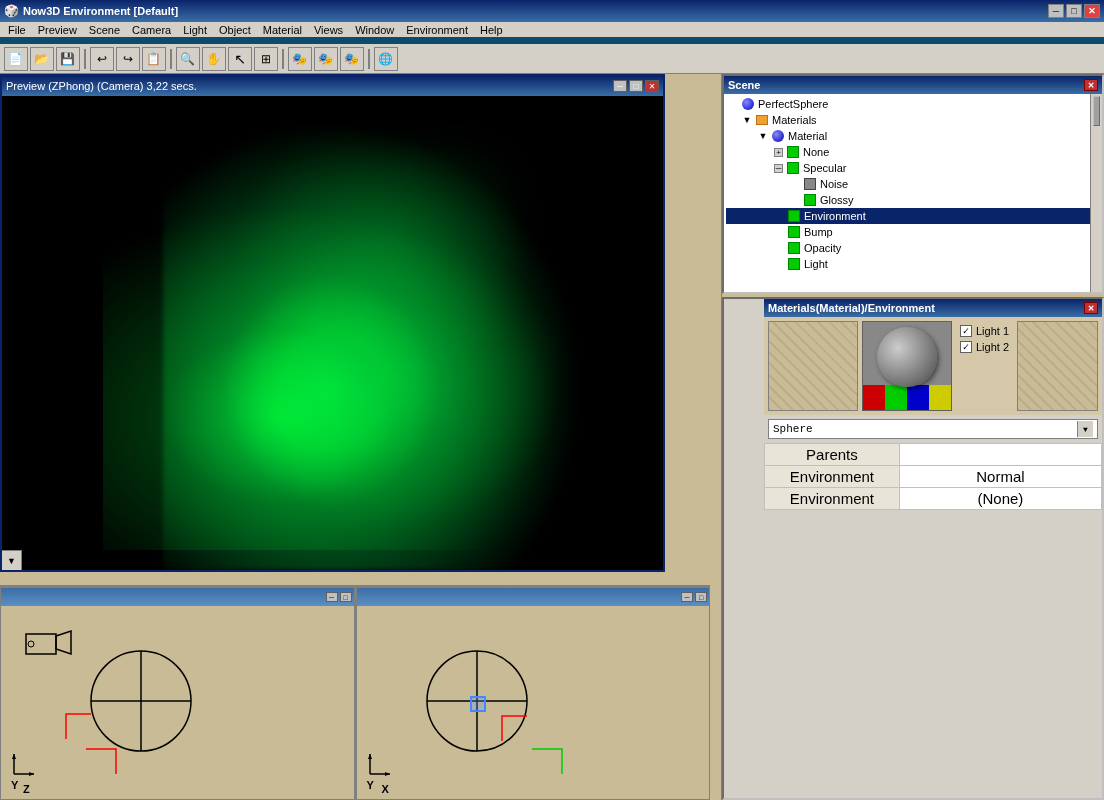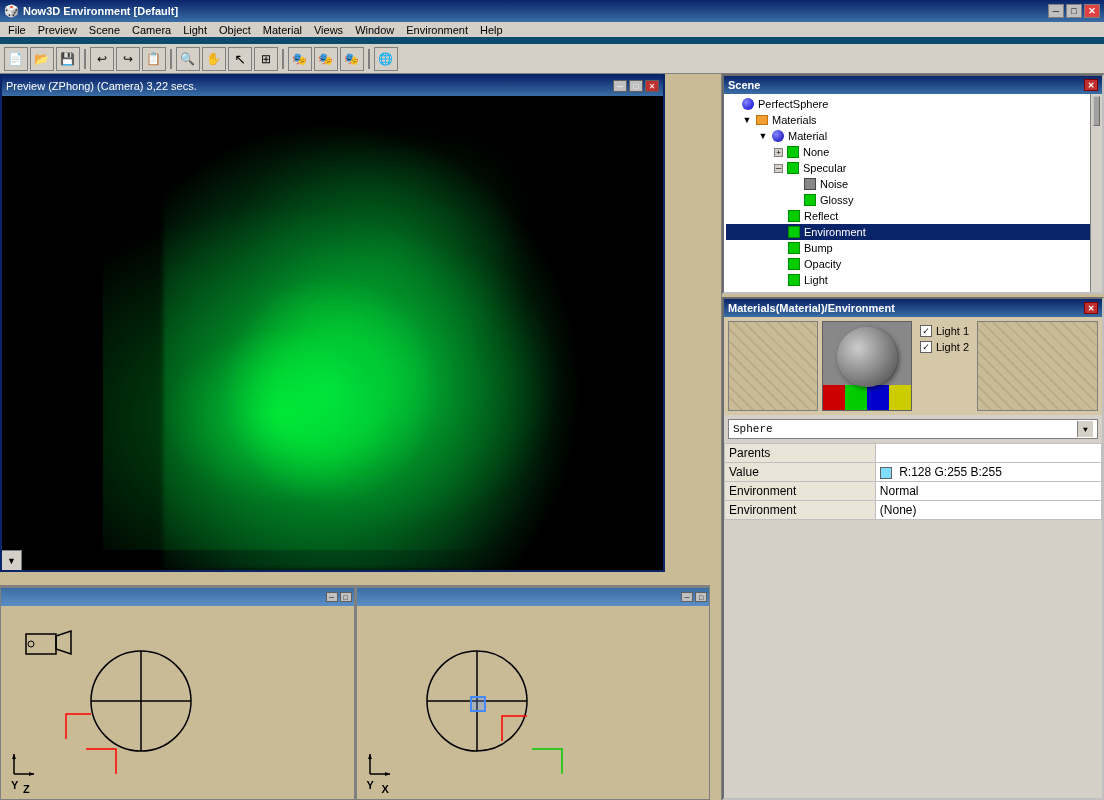--- a/index.html
+++ b/index.html
@@ -310,22 +310,23 @@
       background: #d4d0c8;
       border-left: 1px solid #808080;
       display: flex; align-items: center; justify-content: center;
       font-size: 8px;
     }
     
     
     .properties-table {
       width: 100%;
       border-collapse: collapse;
-      font-size: 12px;
+      font-size: 15px;
       background: white;
+      text-align: center;
     }
     .properties-table td {
       border: 1px solid #c0c0c0;
       padding: 2px 4px;
       height: 18px;
     }
     .prop-label { background: #e8e4d8; width: 40%; font-weight: normal; }
     .prop-value { background: white; }
     .color-swatch {
       display: inline-block;
@@ -553,68 +554,61 @@
         </div>
 
         <div class="tree-item indent-4">
           <span class="tree-expand"></span>
           <span class="tree-icon">
               <div class="icon-green"></div>
             </span>
           <span>Glossy</span>
         </div>
 
+
+        <div class="tree-item indent-3" style="background: #0a246a; color: white;">
+          <span class="tree-expand"></span>
+          <span class="tree-icon">
+              <div class="icon-green"></div>
+            </span>
+          <span>Environment</span>
+        </div>
+
         <div class="tree-item indent-3">
           <span class="tree-expand"></span>
           <span class="tree-icon">
               <div class="icon-green"></div>
             </span>
-          <span>Reflect</span>
-        </div>
-
-        <div class="tree-item indent-3" style="background: #0a246a; color: white;">
-          <span class="tree-expand"></span>
-          <span class="tree-icon">
-              <div class="icon-green"></div>
-            </span>
-          <span>Environment</span>
+          <span>Bump</span>
         </div>
 
         <div class="tree-item indent-3">
           <span class="tree-expand"></span>
           <span class="tree-icon">
               <div class="icon-green"></div>
             </span>
-          <span>Bump</span>
+          <span>Opacity</span>
         </div>
 
         <div class="tree-item indent-3">
           <span class="tree-expand"></span>
           <span class="tree-icon">
               <div class="icon-green"></div>
             </span>
-          <span>Opacity</span>
-        </div>
-
-        <div class="tree-item indent-3">
-          <span class="tree-expand"></span>
-          <span class="tree-icon">
-              <div class="icon-green"></div>
-            </span>
           <span>Light</span>
         </div>
 
       </div>
 
       <div style="position:absolute; right:0; top:18px; bottom:0; width:12px; background:#d4d0c8; border-left:1px solid #808080;">
         <div style="background:#a0a0a0; height:30px; margin:2px; border:1px outset #c0c0c0;"></div>
       </div>
     </div>
 
-    <div class="materials-panel" style="margin-top: 3px; flex:1; border: 2px inset #c0c0c0; background: #d4d0c8;">
+    <div class="materials-panel" style="margin-top: 3px; flex:1; border: 2px inset #c0c0c0; background: #d4d0c8; padding-left: 40px;">
       <div class="panel-title-bar">
         <span>Materials(Material)/Environment</span>
         <div class="panel-close-btn">✕</div>
       </div>
 
       <div class="materials-content">
 
         <div class="materials-top">
 
           <div style="width: 90px; height: 90px; background: #c8bb96; position: relative; overflow: hidden; border: 1px solid #808080;">
@@ -655,27 +649,20 @@
             <span>Sphere</span>
             <div class="dropdown-arrow">▼</div>
           </div>
         </div>
 
         <table class="properties-table">
           <tbody>
             <tr>
               <td class="prop-label">Parents</td>
               <td class="prop-value"></td>
-            </tr>
-            <tr>
-              <td class="prop-label">Value</td>
-              <td class="prop-value">
-                <span class="color-swatch"></span>
-                <span>R:128 G:255 B:255</span>
-              </td>
             </tr>
             <tr>
               <td class="prop-label">Environment</td>
               <td class="prop-value">Normal</td>
             </tr>
             <tr>
               <td class="prop-label">Environment</td>
               <td class="prop-value">(None)</td>
             </tr>
           </tbody>

